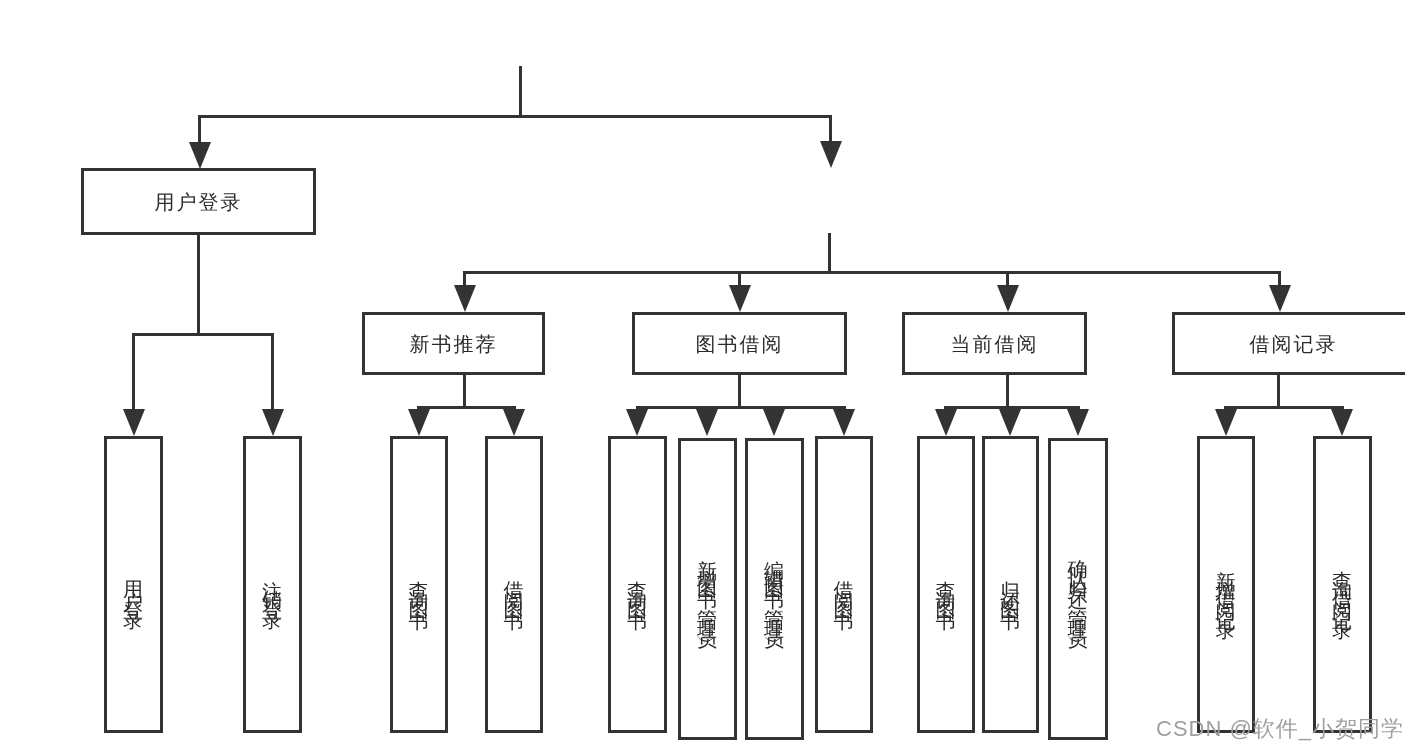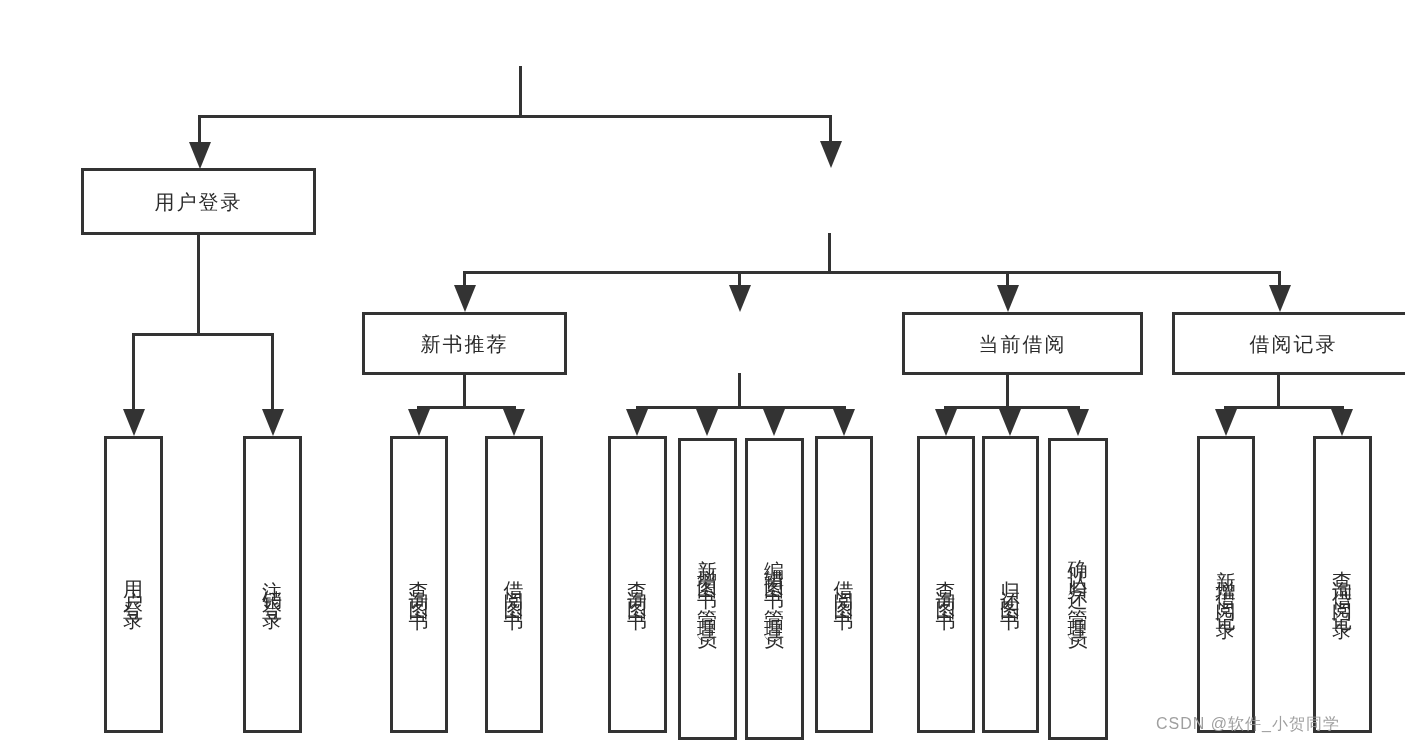--- a/index.html
+++ b/index.html
@@ -21,36 +21,37 @@
   }
   .h{position:absolute;height:3px;background:#333333;}
   .v{position:absolute;width:3px;background:#333333;}
   .arr{
     position:absolute;width:0;height:0;
     border-left:11px solid transparent;border-right:11px solid transparent;
     border-top:27px solid #333333;
   }
   .watermark{
     position:absolute;left:1156px;top:714px;
-    color:#9f9f9f;font-size:16px;letter-spacing:1px;z-index:5;
+    color:#9f9f9f;font-size:22px;letter-spacing:1px;z-index:5;
   }
 </style>
 </head>
 <body>
 
 <div id="canvas">
 
 
   <div class="box" style="left:81px;top:168px;width:235px;height:67px">用户登录</div>
 
 
-  <div class="box" style="left:362px;top:312px;width:205px;height:63px">新书推荐</div>
+  <div class="box" style="left:362px;top:312px;width:183px;height:63px">新书推荐</div>
 
+  <div class="box" style="left:632px;top:312px;width:215px;height:63px">图书借阅</div>
 
-  <div class="box" style="left:902px;top:312px;width:241px;height:63px">当前借阅</div>
+  <div class="box" style="left:902px;top:312px;width:185px;height:63px">当前借阅</div>
 
   <div class="box" style="left:1172px;top:312px;width:243px;height:63px">借阅记录</div>
 
   <div class="box vbox" style="left:104px;top:436px;width:59px;height:297px">用户登录</div>
 
   <div class="box vbox" style="left:243px;top:436px;width:59px;height:297px">注销登录</div>
 
   <div class="box vbox" style="left:390px;top:436px;width:58px;height:297px">查询图书</div>
 
   <div class="box vbox" style="left:485px;top:436px;width:58px;height:297px">借阅图书</div>

